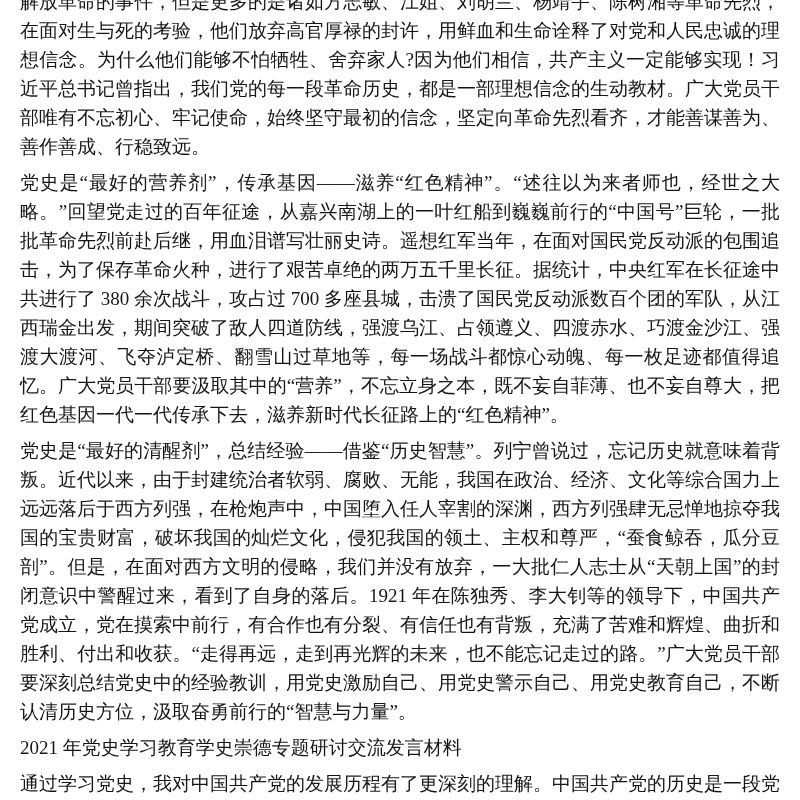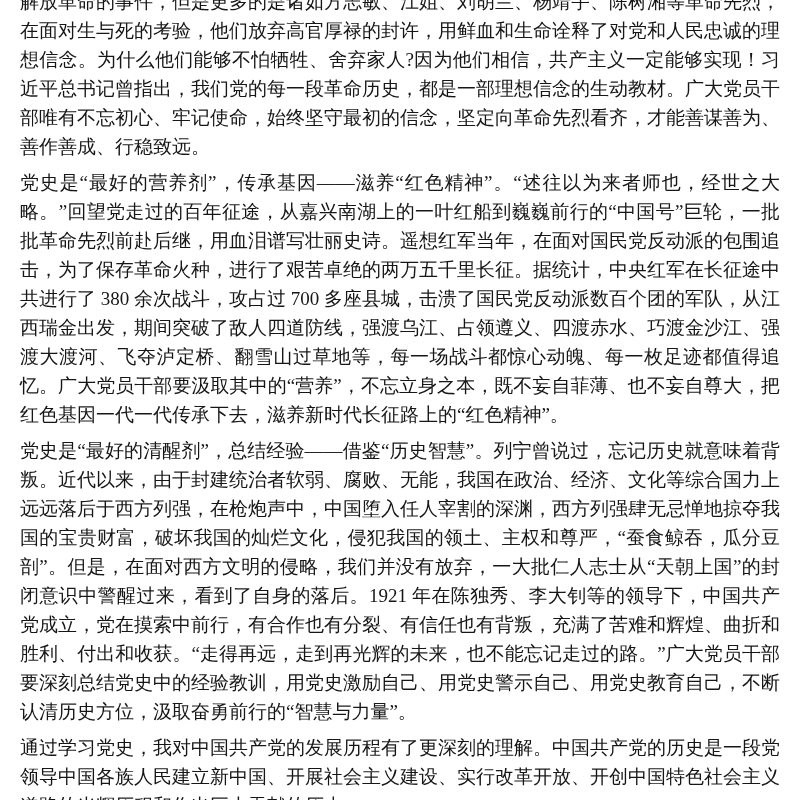--- a/index.html
+++ b/index.html
@@ -32,14 +32,15 @@
     text-align: left;
   }
 </style>
 </head>
 <body>
 
 <div class="doc">
   <p>解放革命的事件，但是更多的是诸如方志敏、江姐、刘胡兰、杨靖宇、陈树湘等革命先烈，在面对生与死的考验，他们放弃高官厚禄的封许，用鲜血和生命诠释了对党和人民忠诚的理想信念。为什么他们能够不怕牺牲、舍弃家人?因为他们相信，共产主义一定能够实现！习近平总书记曾指出，我们党的每一段革命历史，都是一部理想信念的生动教材。广大党员干部唯有不忘初心、牢记使命，始终坚守最初的信念，坚定向革命先烈看齐，才能善谋善为、善作善成、行稳致远。</p>
   <p>党史是“最好的营养剂”，传承基因——滋养“红色精神”。“述往以为来者师也，经世之大略。”回望党走过的百年征途，从嘉兴南湖上的一叶红船到巍巍前行的“中国号”巨轮，一批批革命先烈前赴后继，用血泪谱写壮丽史诗。遥想红军当年，在面对国民党反动派的包围追击，为了保存革命火种，进行了艰苦卓绝的两万五千里长征。据统计，中央红军在长征途中共进行了 380 余次战斗，攻占过 700 多座县城，击溃了国民党反动派数百个团的军队，从江西瑞金出发，期间突破了敌人四道防线，强渡乌江、占领遵义、四渡赤水、巧渡金沙江、强渡大渡河、飞夺泸定桥、翻雪山过草地等，每一场战斗都惊心动魄、每一枚足迹都值得追忆。广大党员干部要汲取其中的“营养”，不忘立身之本，既不妄自菲薄、也不妄自尊大，把红色基因一代一代传承下去，滋养新时代长征路上的“红色精神”。</p>
   <p>党史是“最好的清醒剂”，总结经验——借鉴“历史智慧”。列宁曾说过，忘记历史就意味着背叛。近代以来，由于封建统治者软弱、腐败、无能，我国在政治、经济、文化等综合国力上远远落后于西方列强，在枪炮声中，中国堕入任人宰割的深渊，西方列强肆无忌惮地掠夺我国的宝贵财富，破坏我国的灿烂文化，侵犯我国的领土、主权和尊严，“蚕食鲸吞，瓜分豆剖”。但是，在面对西方文明的侵略，我们并没有放弃，一大批仁人志士从“天朝上国”的封闭意识中警醒过来，看到了自身的落后。1921 年在陈独秀、李大钊等的领导下，中国共产党成立，党在摸索中前行，有合作也有分裂、有信任也有背叛，充满了苦难和辉煌、曲折和胜利、付出和收获。“走得再远，走到再光辉的未来，也不能忘记走过的路。”广大党员干部要深刻总结党史中的经验教训，用党史激励自己、用党史警示自己、用党史教育自己，不断认清历史方位，汲取奋勇前行的“智慧与力量”。</p>
+  <p class="heading">2021 年党史学习教育学史崇德专题研讨交流发言材料</p>
   <p>通过学习党史，我对中国共产党的发展历程有了更深刻的理解。中国共产党的历史是一段党领导中国各族人民建立新中国、开展社会主义建设、实行改革开放、开创中国特色社会主义道路的光辉历程和作出巨大贡献的历史。</p>
 </div>
 
 </body></html>

